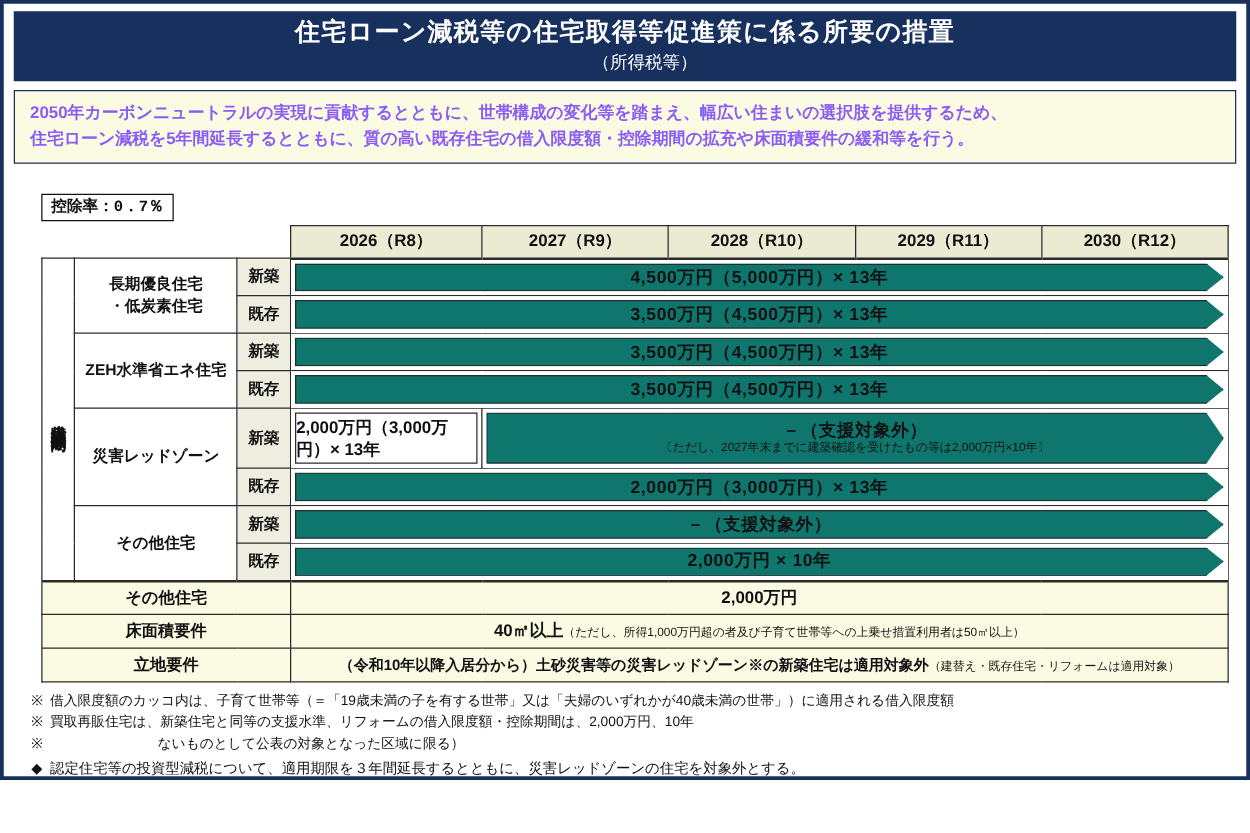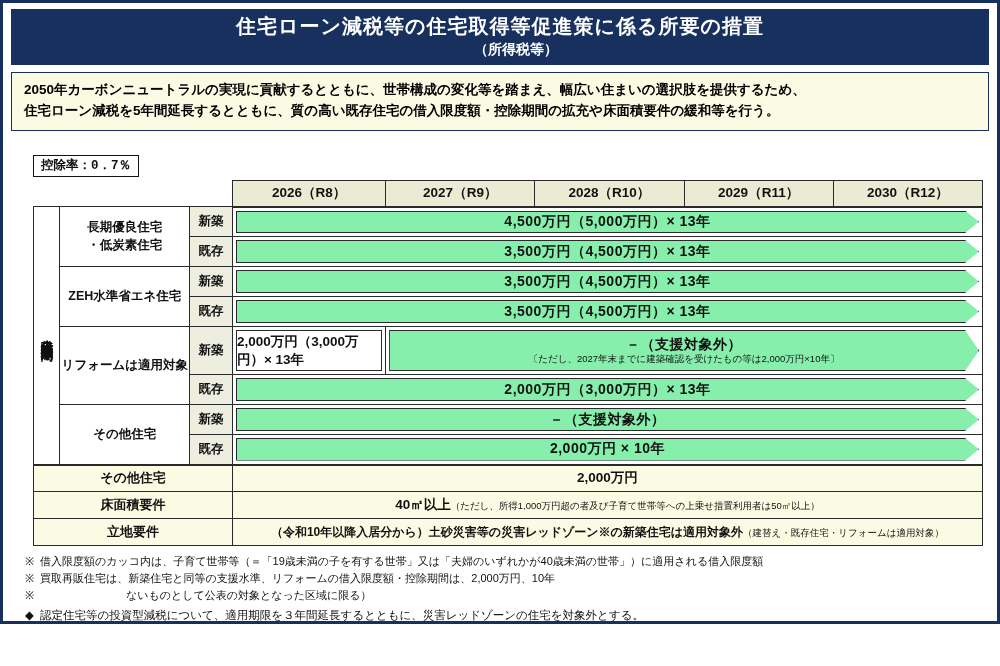--- a/index.html
+++ b/index.html
@@ -22,32 +22,32 @@
     margin:6px 8px 0 8px;
     background:#17305e;
     color:#ffffff;
     text-align:center;
     padding:5px 0 7px 0;
   }
   .title-main {
     font-size:20px; font-weight:bold; letter-spacing:1px; line-height:1.25;
   }
   .title-sub {
-    font-size:14px; font-weight:bold; line-height:1.3; margin-top:1px;padding-left:32px;
+    font-size:14px; font-weight:normal; line-height:1.3; margin-top:1px;padding-left:32px;
   }
   
   .lead {
     margin:7px 8px 0 8px;
     background:#fbfbe3;
     border:1.5px solid #17305e;
     padding:7px 10px 8px 12px;
     font-size:13.5px;
     font-weight:bold;
     line-height:1.55;
-    color:#000000;
+    color:#8b5cf6;
   }
   
   .rate-row { margin:24px 0 3px 30px;font-family:Liberation Mono, monospace; }
   .rate-tag {
     display:inline-block;
     border:1.5px solid #111;
     padding:1px 7px 2px 7px;
     font-size:12.5px; font-weight:bold;
     background:#ffffff;
   }
@@ -101,21 +101,21 @@
   .valcell {
     background:#ffffff;
     height:30px;
     position:relative;
     padding:0 !important;
   }
   
   .arrow {
     position:absolute;
     left:3px; top:3px; right:3px; bottom:3px;
-    background:#86efac;
+    background:#0f766e;
     border:1px solid #2a2a2a;
     display:flex; align-items:center; justify-content:center;
     font-size:14px; font-weight:bold;
     letter-spacing:0.5px;
     
     clip-path:polygon(0 0, calc(100% - 14px) 0, 100% 50%, calc(100% - 14px) 100%, 0 100%);
   }
   .arrow .note {
     font-size:9.5px; font-weight:normal; letter-spacing:0;
   }
@@ -234,21 +234,21 @@
       </tr>
       <tr>
         <td class="sub">既存</td>
         <td class="valcell" colspan="5">
           <div class="arrow">3,500万円（4,500万円）× 13年</div>
         </td>
       </tr>
 
       <tr>
         <td class="cat" rowspan="2">
-          <div>リフォームは適用対象</div>
+          <div>災害レッドゾーン</div>
         </td>
         <td class="sub" style="height:48px">新築</td>
         <td class="valcell" style="height:48px">
           <div class="plainbox">2,000万円（3,000万円）× 13年</div>
         </td>
         <td class="valcell" colspan="4" style="height:48px">
           <div class="arrow stacked">
             <span>－（支援対象外）</span>
             <span class="note">〔ただし、2027年末までに建築確認を受けたもの等は2,000万円×10年〕</span>
           </div>

